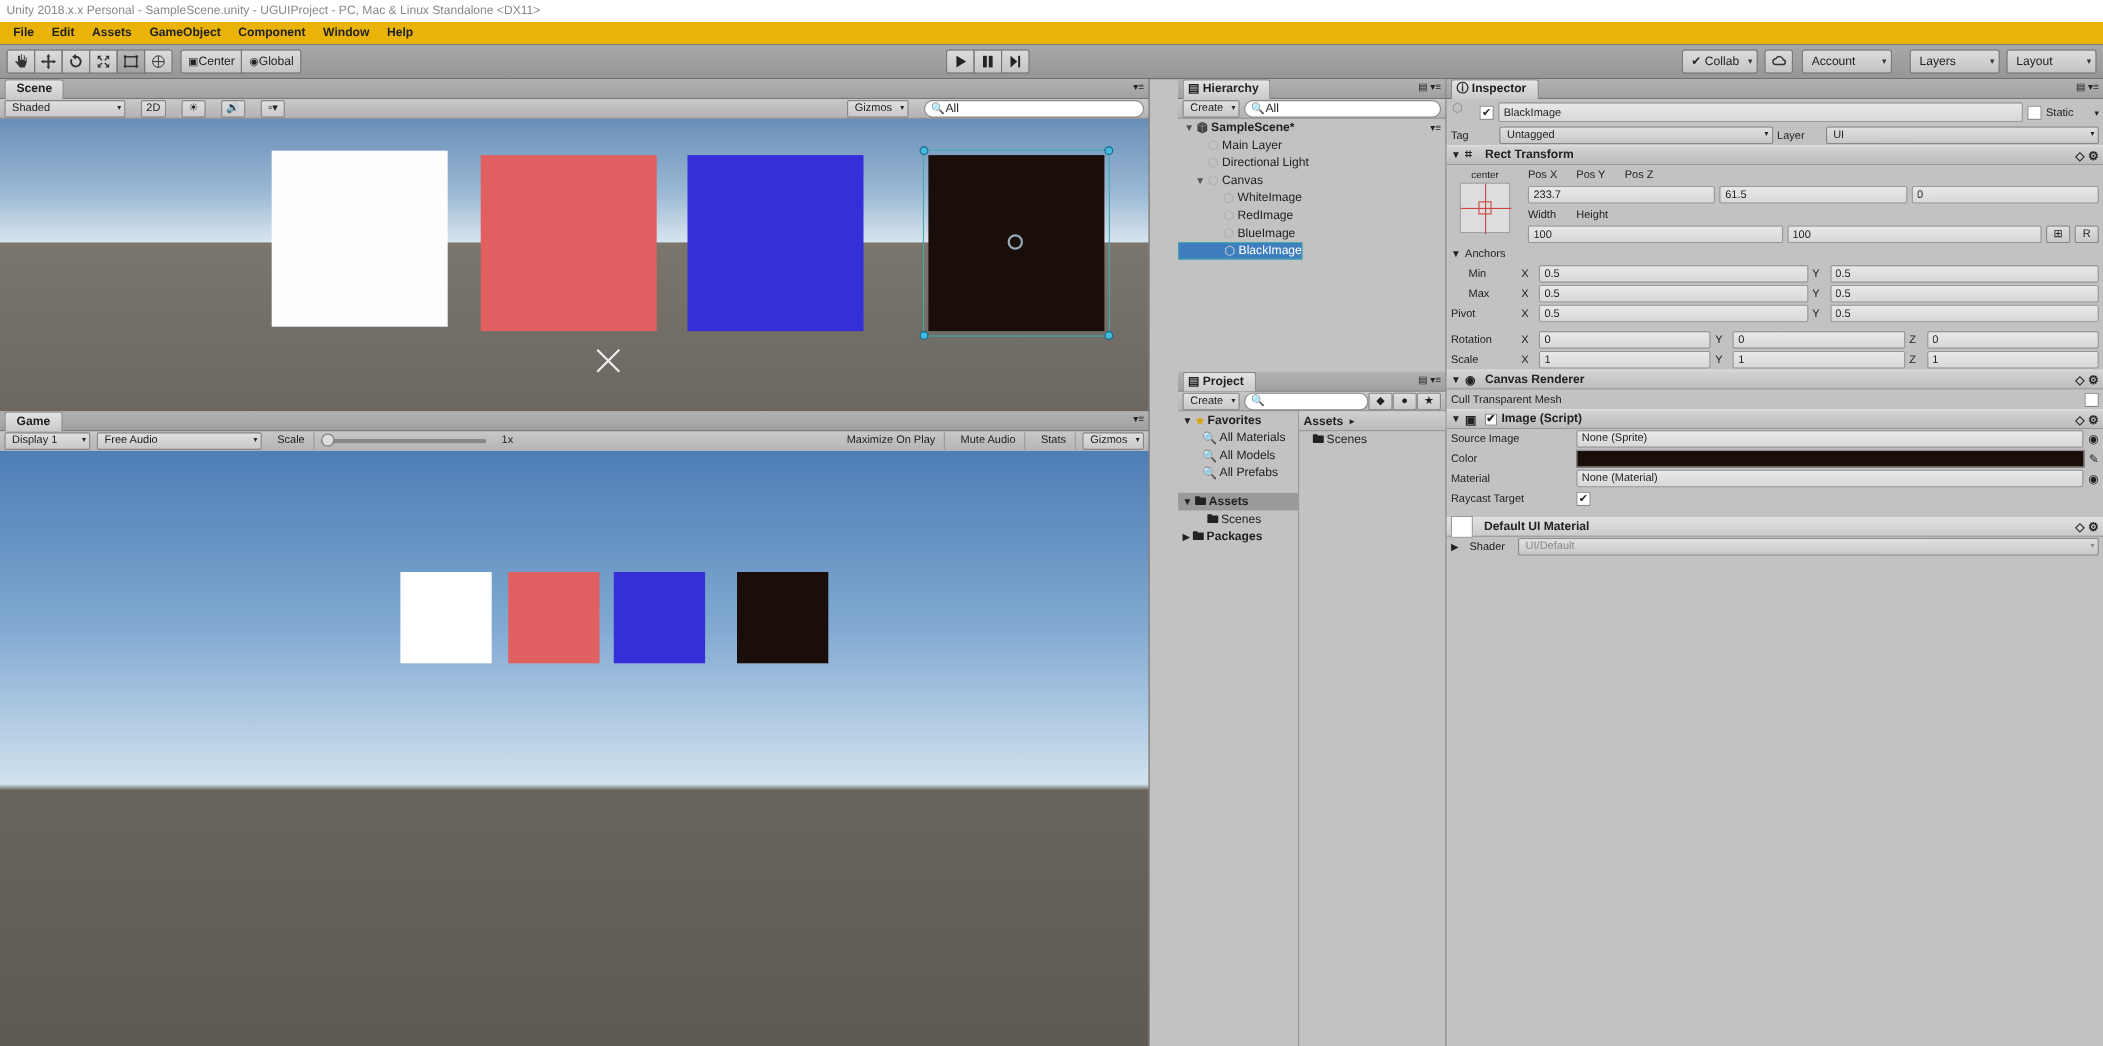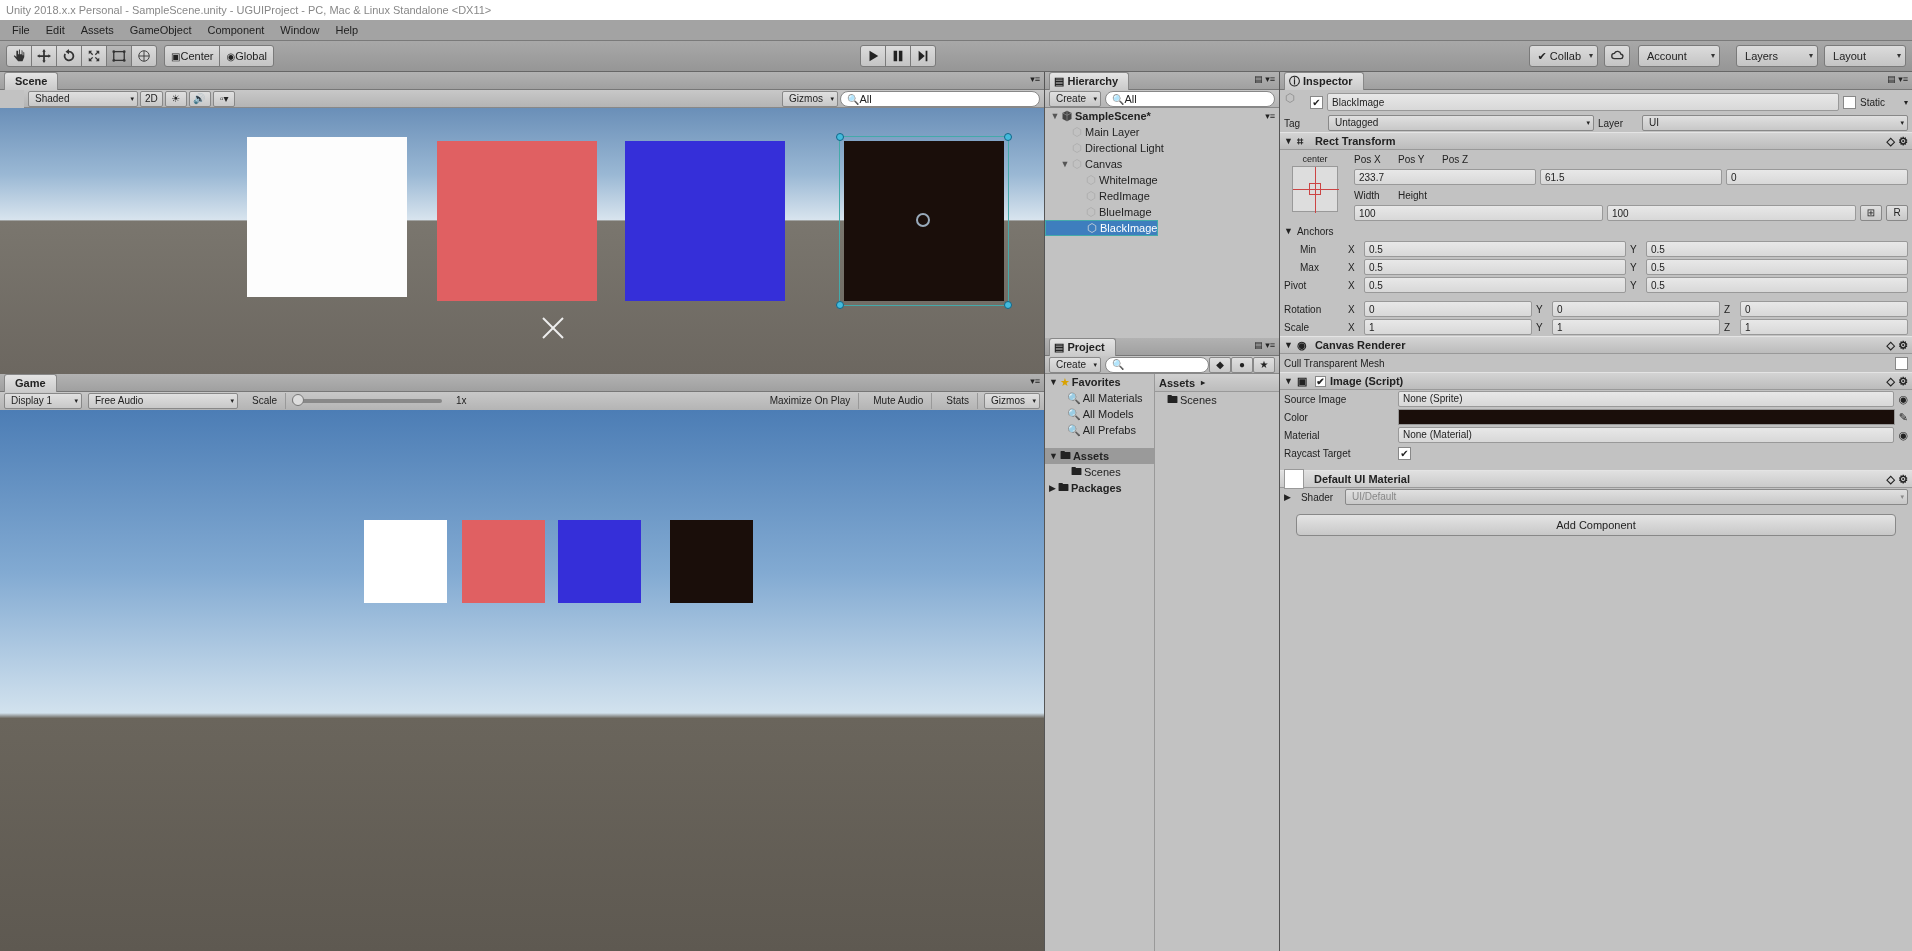--- a/index.html
+++ b/index.html
@@ -1,54 +1,54 @@
 <!DOCTYPE html>
 <html><head>
 <meta charset="utf-8">
 <style>
 * { margin:0; padding:0; box-sizing:border-box; font-family:"Lucida Grande","Segoe UI",Arial,sans-serif; font-size:11px; color:#222; user-select:none; }
 body { background:#c2c2c2; width:1912px; height:951px; overflow:hidden; }
 .titlebar { height:20px; background:#fff; padding:0 6px; line-height:20px; color:#888; }
-.menubar { height:20px; background:#a3a3a3; padding:0 4px; display:flex; }
+.menubar { height:20px; background:#eab308; padding:0 4px; display:flex;font-weight:bold; }
 .menubar span { padding:0 8px; line-height:20px; }
 
 .toolbar { height:32px; background:linear-gradient(#a8a8a8,#969696); border-top:1px solid #7a7a7a; border-bottom:1px solid #666; display:flex; align-items:center; padding:0 6px; }
 .tbtn { height:22px; background:linear-gradient(#dcdcdc,#c4c4c4); border:1px solid #7a7a7a; border-radius:3px; display:inline-flex; align-items:center; justify-content:center; padding:0 6px; margin-right:2px; font-size:10px; }
 .tbtn.icon { width:26px; padding:0;}
 .tgroup { display:flex; margin-right:8px; }
 .tgroup .tbtn { border-radius:0; margin-right:-1px;}
 .tgroup .tbtn:first-child { border-radius:3px 0 0 3px;}
 .tgroup .tbtn:last-child { border-radius:0 3px 3px 0;}
 .tdrop { height:22px; background:linear-gradient(#dcdcdc,#c4c4c4); border:1px solid #7a7a7a; border-radius:3px; padding:0 16px 0 8px; line-height:20px; position:relative; margin-left:6px;}
 .tdrop::after{content:"▾";position:absolute;right:4px;top:0;font-size:8px;color:#333;}
 .spacer{flex:1;}
 
 .main { display:flex; height:calc(100% - 72px); }
 .leftcol { display:flex; flex-direction:column; width:1045px; border-right:1px solid #555; }
 
 .tab { height:18px; background:linear-gradient(#e4e4e4,#cacaca); border:1px solid #888; border-bottom:none; border-radius:3px 3px 0 0; padding:0 10px; line-height:17px; display:inline-block; margin-left:4px; font-weight:bold;}
 .panelhead{height:18px;background:linear-gradient(#b2b2b2,#a0a0a0);border-bottom:1px solid #777;position:relative;}
 
-.scenebar{height:18px;background:linear-gradient(#c8c8c8,#b4b4b4);border-bottom:1px solid #888;display:flex;align-items:center;padding:0 4px;gap:2px;margin-left:24px;}
+.scenebar{height:18px;background:linear-gradient(#c8c8c8,#b4b4b4);border-bottom:1px solid #888;display:flex;align-items:center;padding:0 4px;gap:14px;}
 .minidrop{height:16px;background:linear-gradient(#e0e0e0,#c8c8c8);border:1px solid #888;border-radius:2px;padding:0 14px 0 6px;line-height:14px;position:relative;font-size:10px;}
 .minidrop::after{content:"▾";position:absolute;right:3px;font-size:7px;}
 .minibtn{height:16px;min-width:22px;background:linear-gradient(#e0e0e0,#c8c8c8);border:1px solid #888;border-radius:2px;line-height:14px;text-align:center;font-size:10px;padding:0 4px;}
 .search{height:16px;background:#fff;border:1px solid #888;border-radius:8px;padding:0 6px;font-size:10px;line-height:14px;color:#888;}
 
 .sceneview{flex:1;background:linear-gradient(to bottom,#6a8fb8 0%,#9ab8d4 25%,#d8e4ee 42%,#7a766e 42.5%,#6c6760 100%);position:relative;overflow:hidden;}
 .sq{position:absolute;width:160px;height:160px;}
 .sel{position:absolute;border:1px solid #4aa;}
 .handle{position:absolute;width:8px;height:8px;background:#4bd;border:1px solid #168;border-radius:50%;}
 
 .gamebar{height:18px;background:linear-gradient(#c8c8c8,#b4b4b4);display:flex;align-items:center;padding:0 4px;gap:6px;}
 .gamebar .seg{height:16px;border-right:1px solid #999;padding:0 8px;line-height:16px;font-size:10px;}
 .gameview{flex:1;background:linear-gradient(to bottom,#4c7db5 0%,#82aad2 30%,#d2e2ee 56%,#6a655c 57%,#5e5951 100%);position:relative;}
 .gsq{position:absolute;width:83px;height:83px;}
 
-.midcol{width:235px;display:flex;flex-direction:column;border-right:1px solid #555;}
+.midcol{width:270px;display:flex;flex-direction:column;border-right:1px solid #555;padding-left:26px;}
 .hrow{height:18px;background:linear-gradient(#c8c8c8,#b4b4b4);display:flex;align-items:center;padding:0 4px;border-bottom:1px solid #888;}
 .tree{flex:1;background:#c2c2c2;overflow:auto;}
 .trow{height:16px;display:flex;align-items:center;padding-left:4px;}
 .trow.sel{background:#3e7ebe;color:#fff;}
 .trow .arr{width:12px;text-align:center;font-size:9px;color:#555;}
 .cube{width:12px;height:12px;margin-right:2px;display:inline-block;}
 .cube svg{width:12px;height:12px;}
 .trow span.lbl{font-size:11px;}
 .trow.sel span.lbl{color:#fff;}
 .projbar{height:18px;background:linear-gradient(#c8c8c8,#b4b4b4);display:flex;align-items:center;padding:0 4px;border-bottom:1px solid #888;}
@@ -487,16 +487,15 @@
           <span style="width:20px;height:20px;background:#fff;border:1px solid #999;margin-right:6px;"></span>
           <span>Default UI Material</span>
           <span style="margin-left:auto;">◇ ⚙</span>
         </div>
       <div class="irow" style="color:#888;">
           <span style="font-size:9px;padding-right:6px;">▶</span>
           <span class="ilbl">Shader</span>
           <div class="minidrop" style="flex:1;color:#888;">UI/Default</div>
         </div>
 
-      <div class="bigbtn">Add Component</div>
     </div>
   </div>
 </div>
 
 </body></html>

